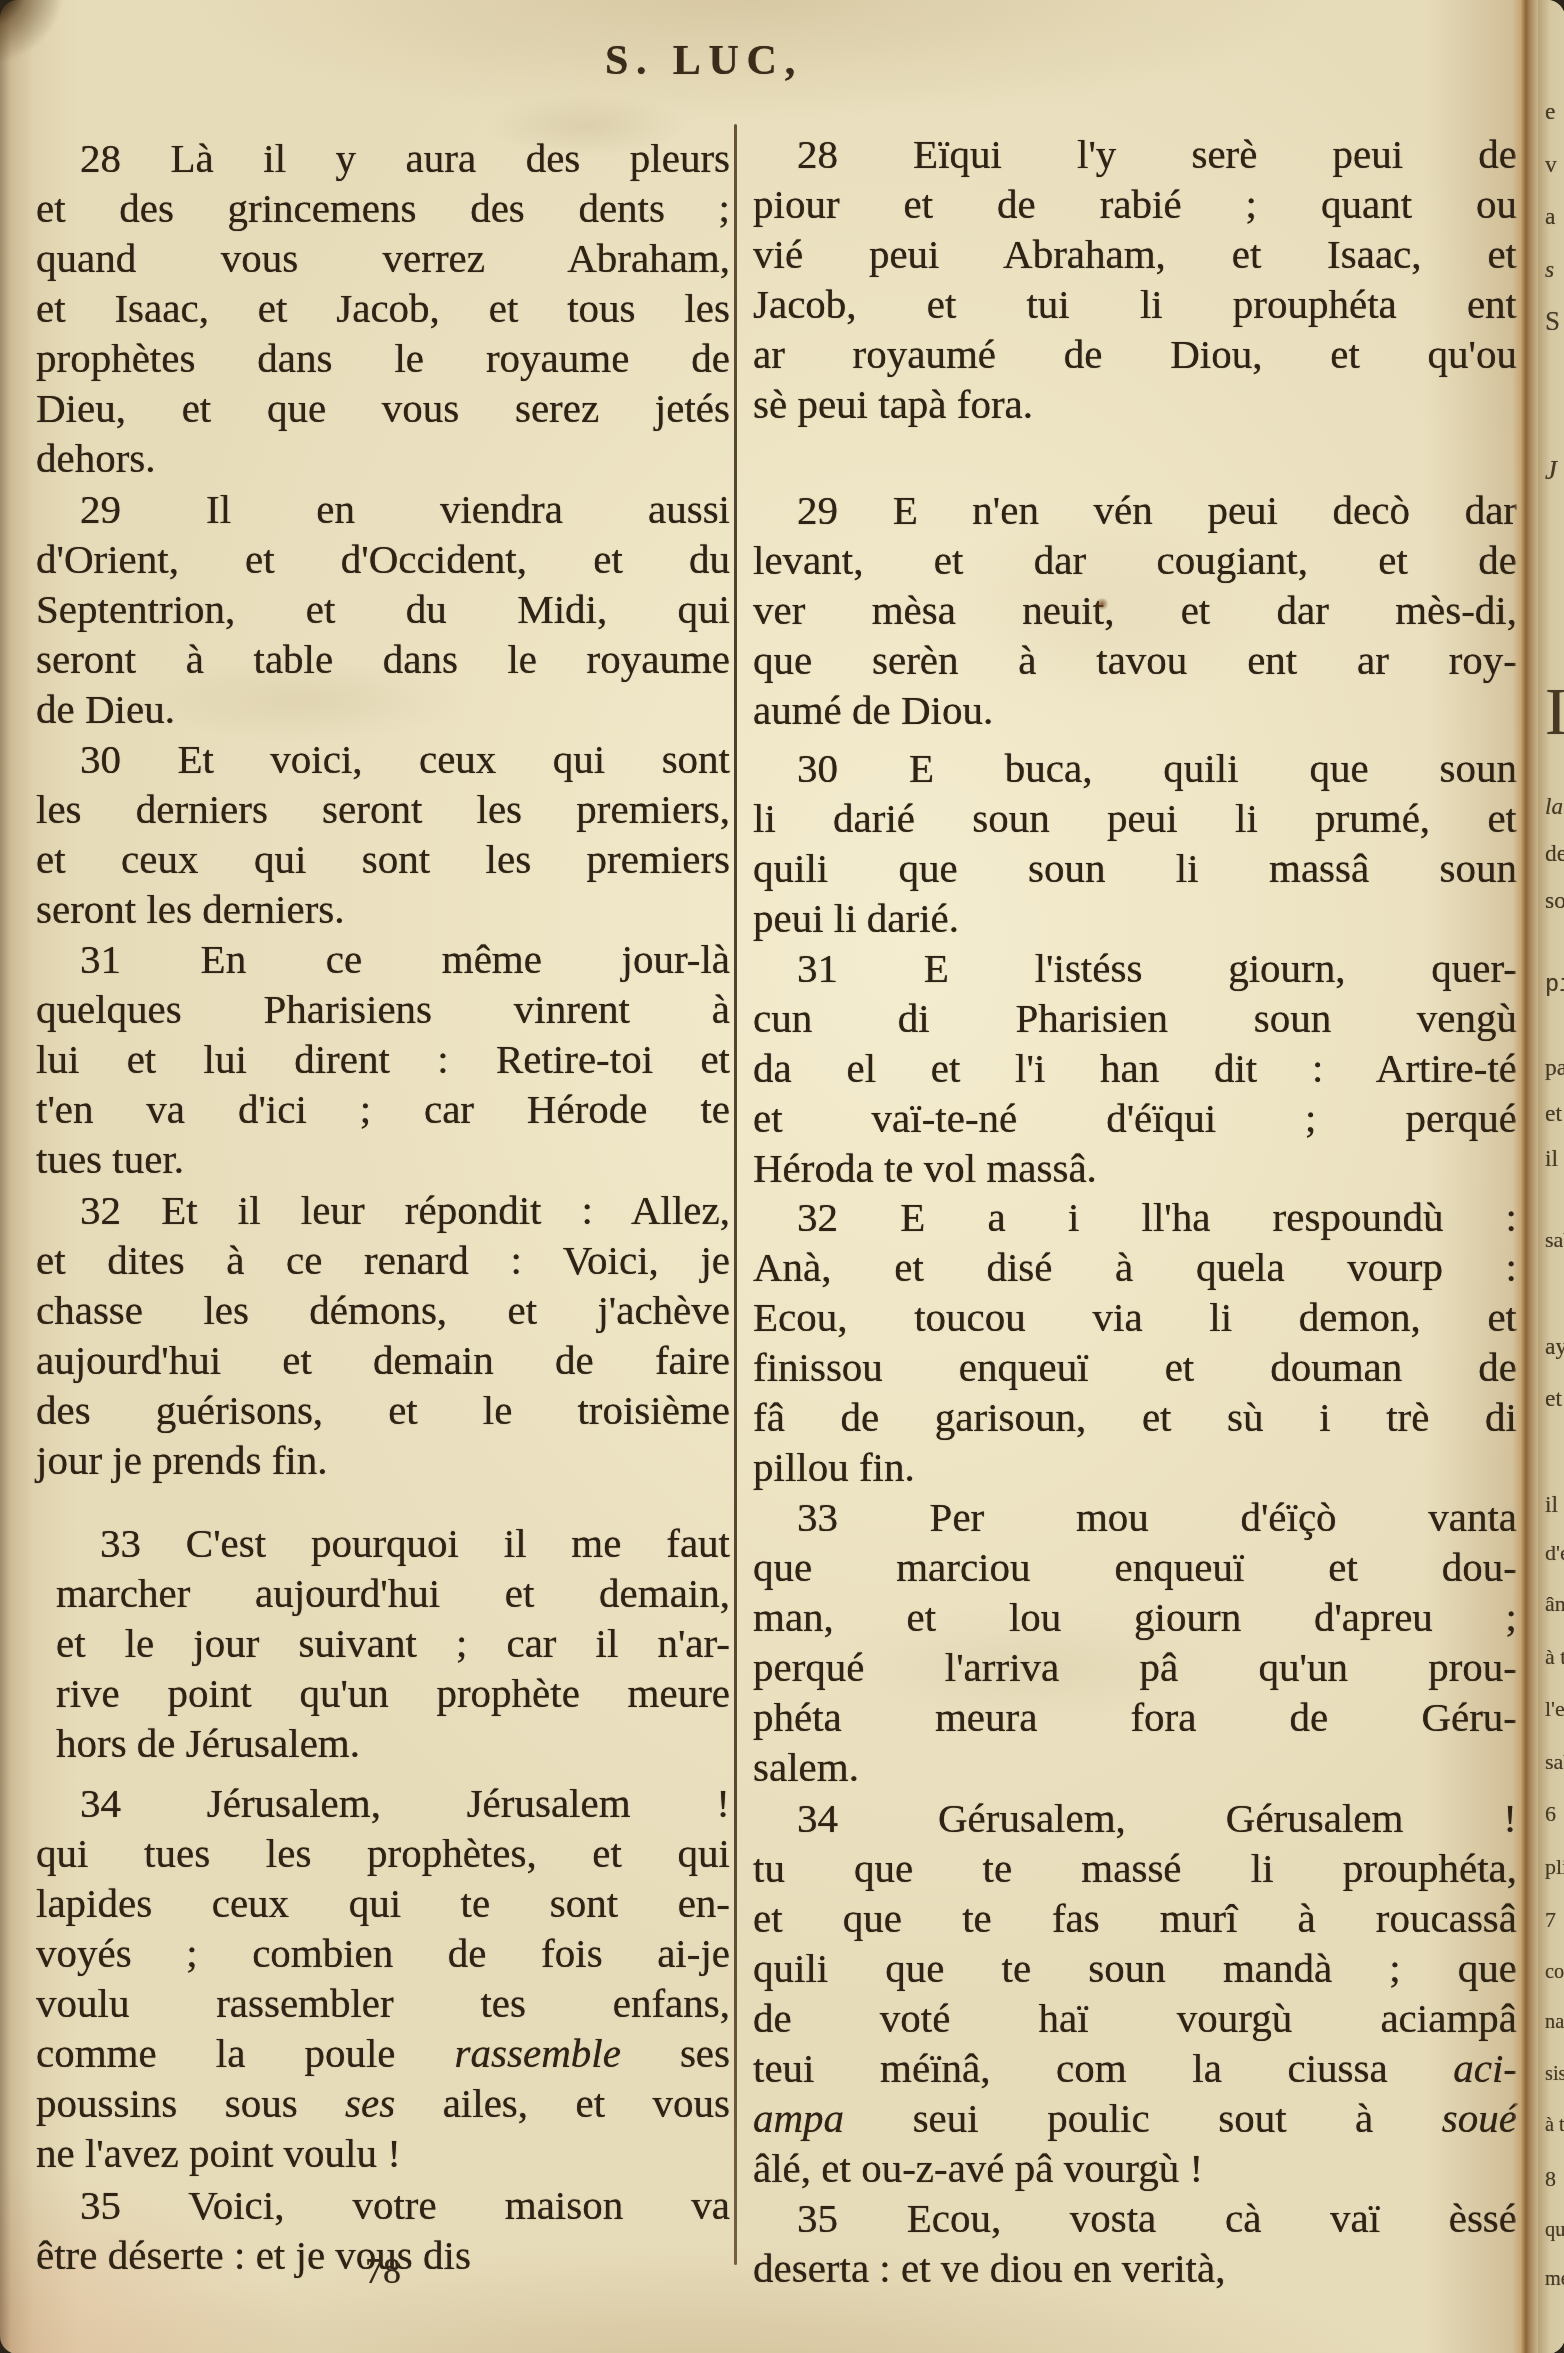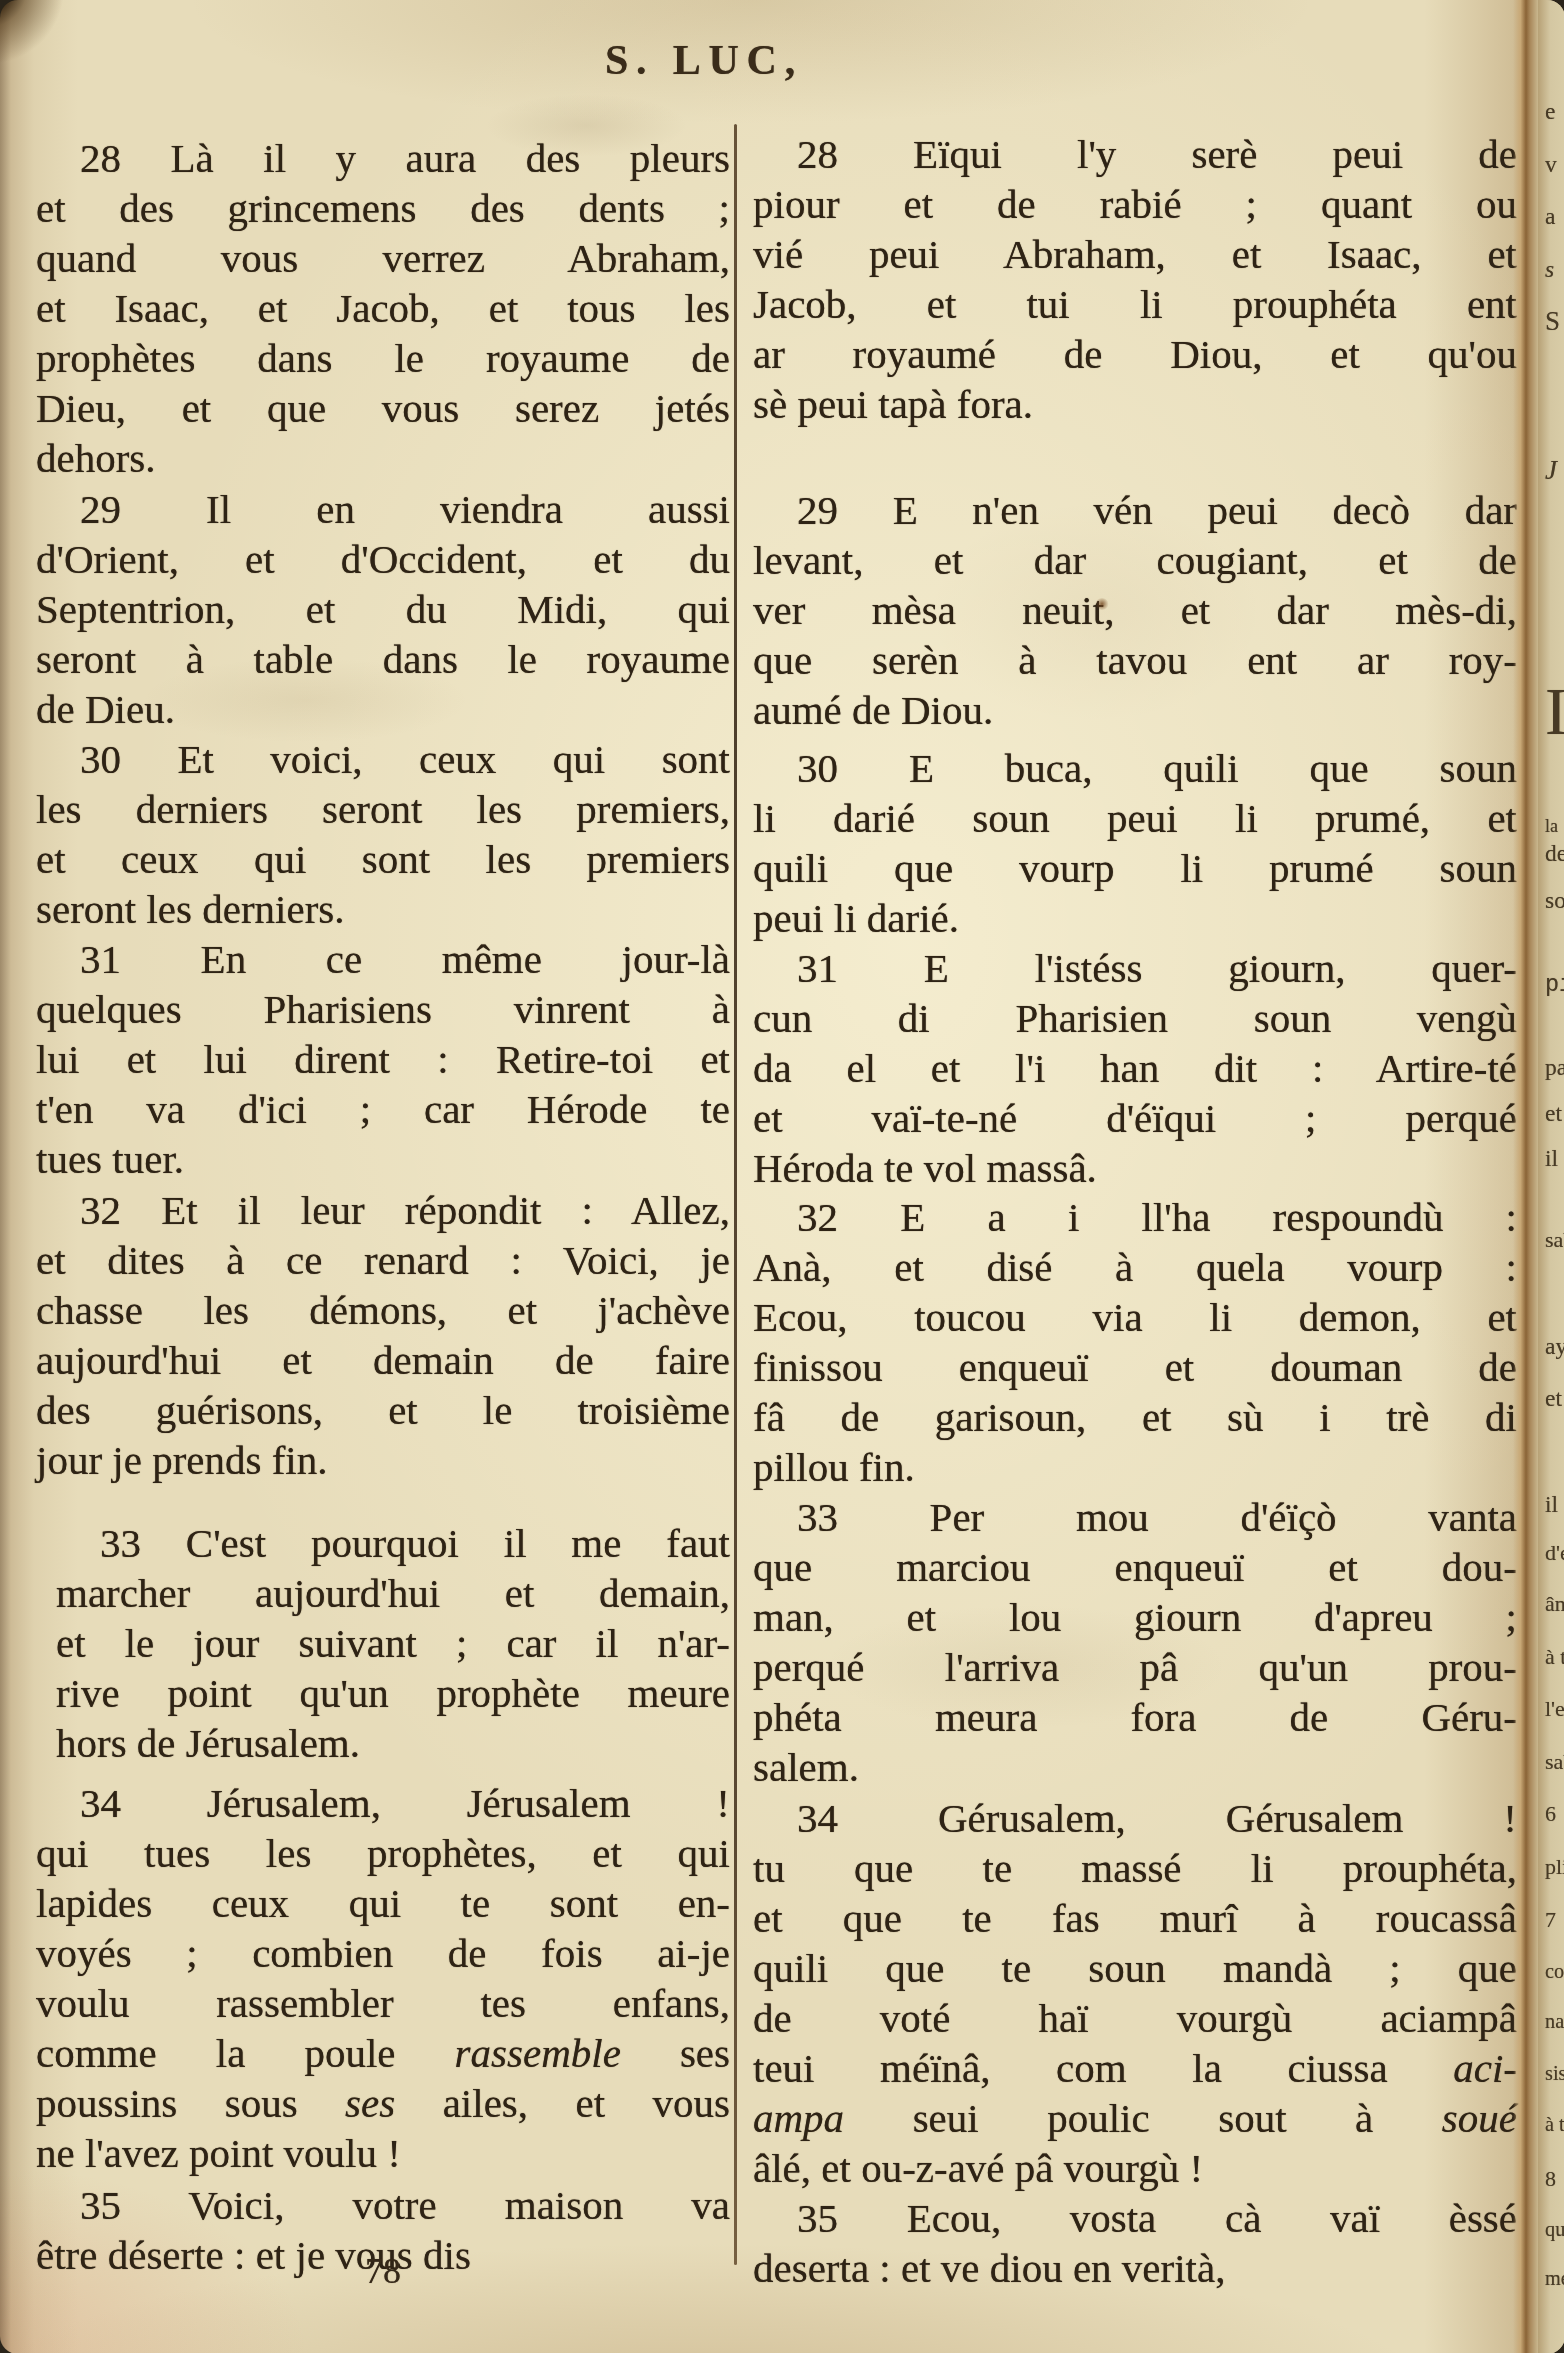--- a/index.html
+++ b/index.html
@@ -151,21 +151,21 @@
       <div class="verse" style="top: 485px;">
         <div class="line first"><span>29 E n'en vén peui decò dar</span></div>
         <div class="line"><span>levant, et dar cougiant, et de</span></div>
         <div class="line"><span>ver mèsa neuit, et dar mès-di,</span></div>
         <div class="line"><span>que serèn à tavou ent ar roy-</span></div>
         <div class="line last"><span>aumé de Diou.</span></div>
       </div>
       <div class="verse" style="top: 743px;">
         <div class="line first"><span>30 E buca, quili que soun</span></div>
         <div class="line"><span>li darié soun peui li prumé, et</span></div>
-        <div class="line"><span>quili que vourp li prumé soun</span></div>
+        <div class="line"><span>quili que soun li massâ soun</span></div>
         <div class="line last"><span>peui li darié.</span></div>
       </div>
       <div class="verse" style="top: 943px;">
         <div class="line first"><span>31 E l'istéss giourn, quer-</span></div>
         <div class="line"><span>cun di Pharisien soun vengù</span></div>
         <div class="line"><span>da el et l'i han dit : Artire-té</span></div>
         <div class="line"><span>et vaï-te-né d'éïqui ; perqué</span></div>
         <div class="line last"><span>Héroda te vol massâ.</span></div>
       </div>
       <div class="verse" style="top: 1192px;">
@@ -206,21 +206,21 @@
 
   <div class="edge-band"></div>
   <div class="next-page">
       <div class="frag" style="top: 100px; font-size: 23.5px;">e</div>
       <div class="frag" style="top: 153px; font-size: 23.5px;">v</div>
       <div class="frag" style="top: 205px; font-size: 23.5px;">a</div>
       <div class="frag it" style="top: 258px; font-size: 23.5px;">s</div>
       <div class="frag" style="top: 308px; font-size: 27px;">S</div>
       <div class="frag it" style="top: 457px; font-size: 27px;">J</div>
       <div class="frag" style="top: 678px; font-size: 67px;">I</div>
-      <div class="frag" style="top: 817px; font-size: 18px;">la</div>
+      <div class="frag" style="top: 795px; font-size: 23px; font-style: italic;">la</div>
       <div class="frag" style="top: 842px; font-size: 23.5px;">de</div>
       <div class="frag" style="top: 889px; font-size: 23.5px;">so</div>
       <div class="frag" style="top: 973px; font-size: 23.5px; font-family: Liberation Mono, monospace;">pi</div>
       <div class="frag" style="top: 1056px; font-size: 23.5px;">pa</div>
       <div class="frag" style="top: 1102px; font-size: 23.5px;">et</div>
       <div class="frag" style="top: 1147px; font-size: 23.5px;">il</div>
       <div class="frag" style="top: 1229px; font-size: 22px;">sab</div>
       <div class="frag" style="top: 1335px; font-size: 23.5px;">ay</div>
       <div class="frag" style="top: 1387px; font-size: 23.5px;">et</div>
       <div class="frag" style="top: 1493px; font-size: 23.5px;">il</div>

